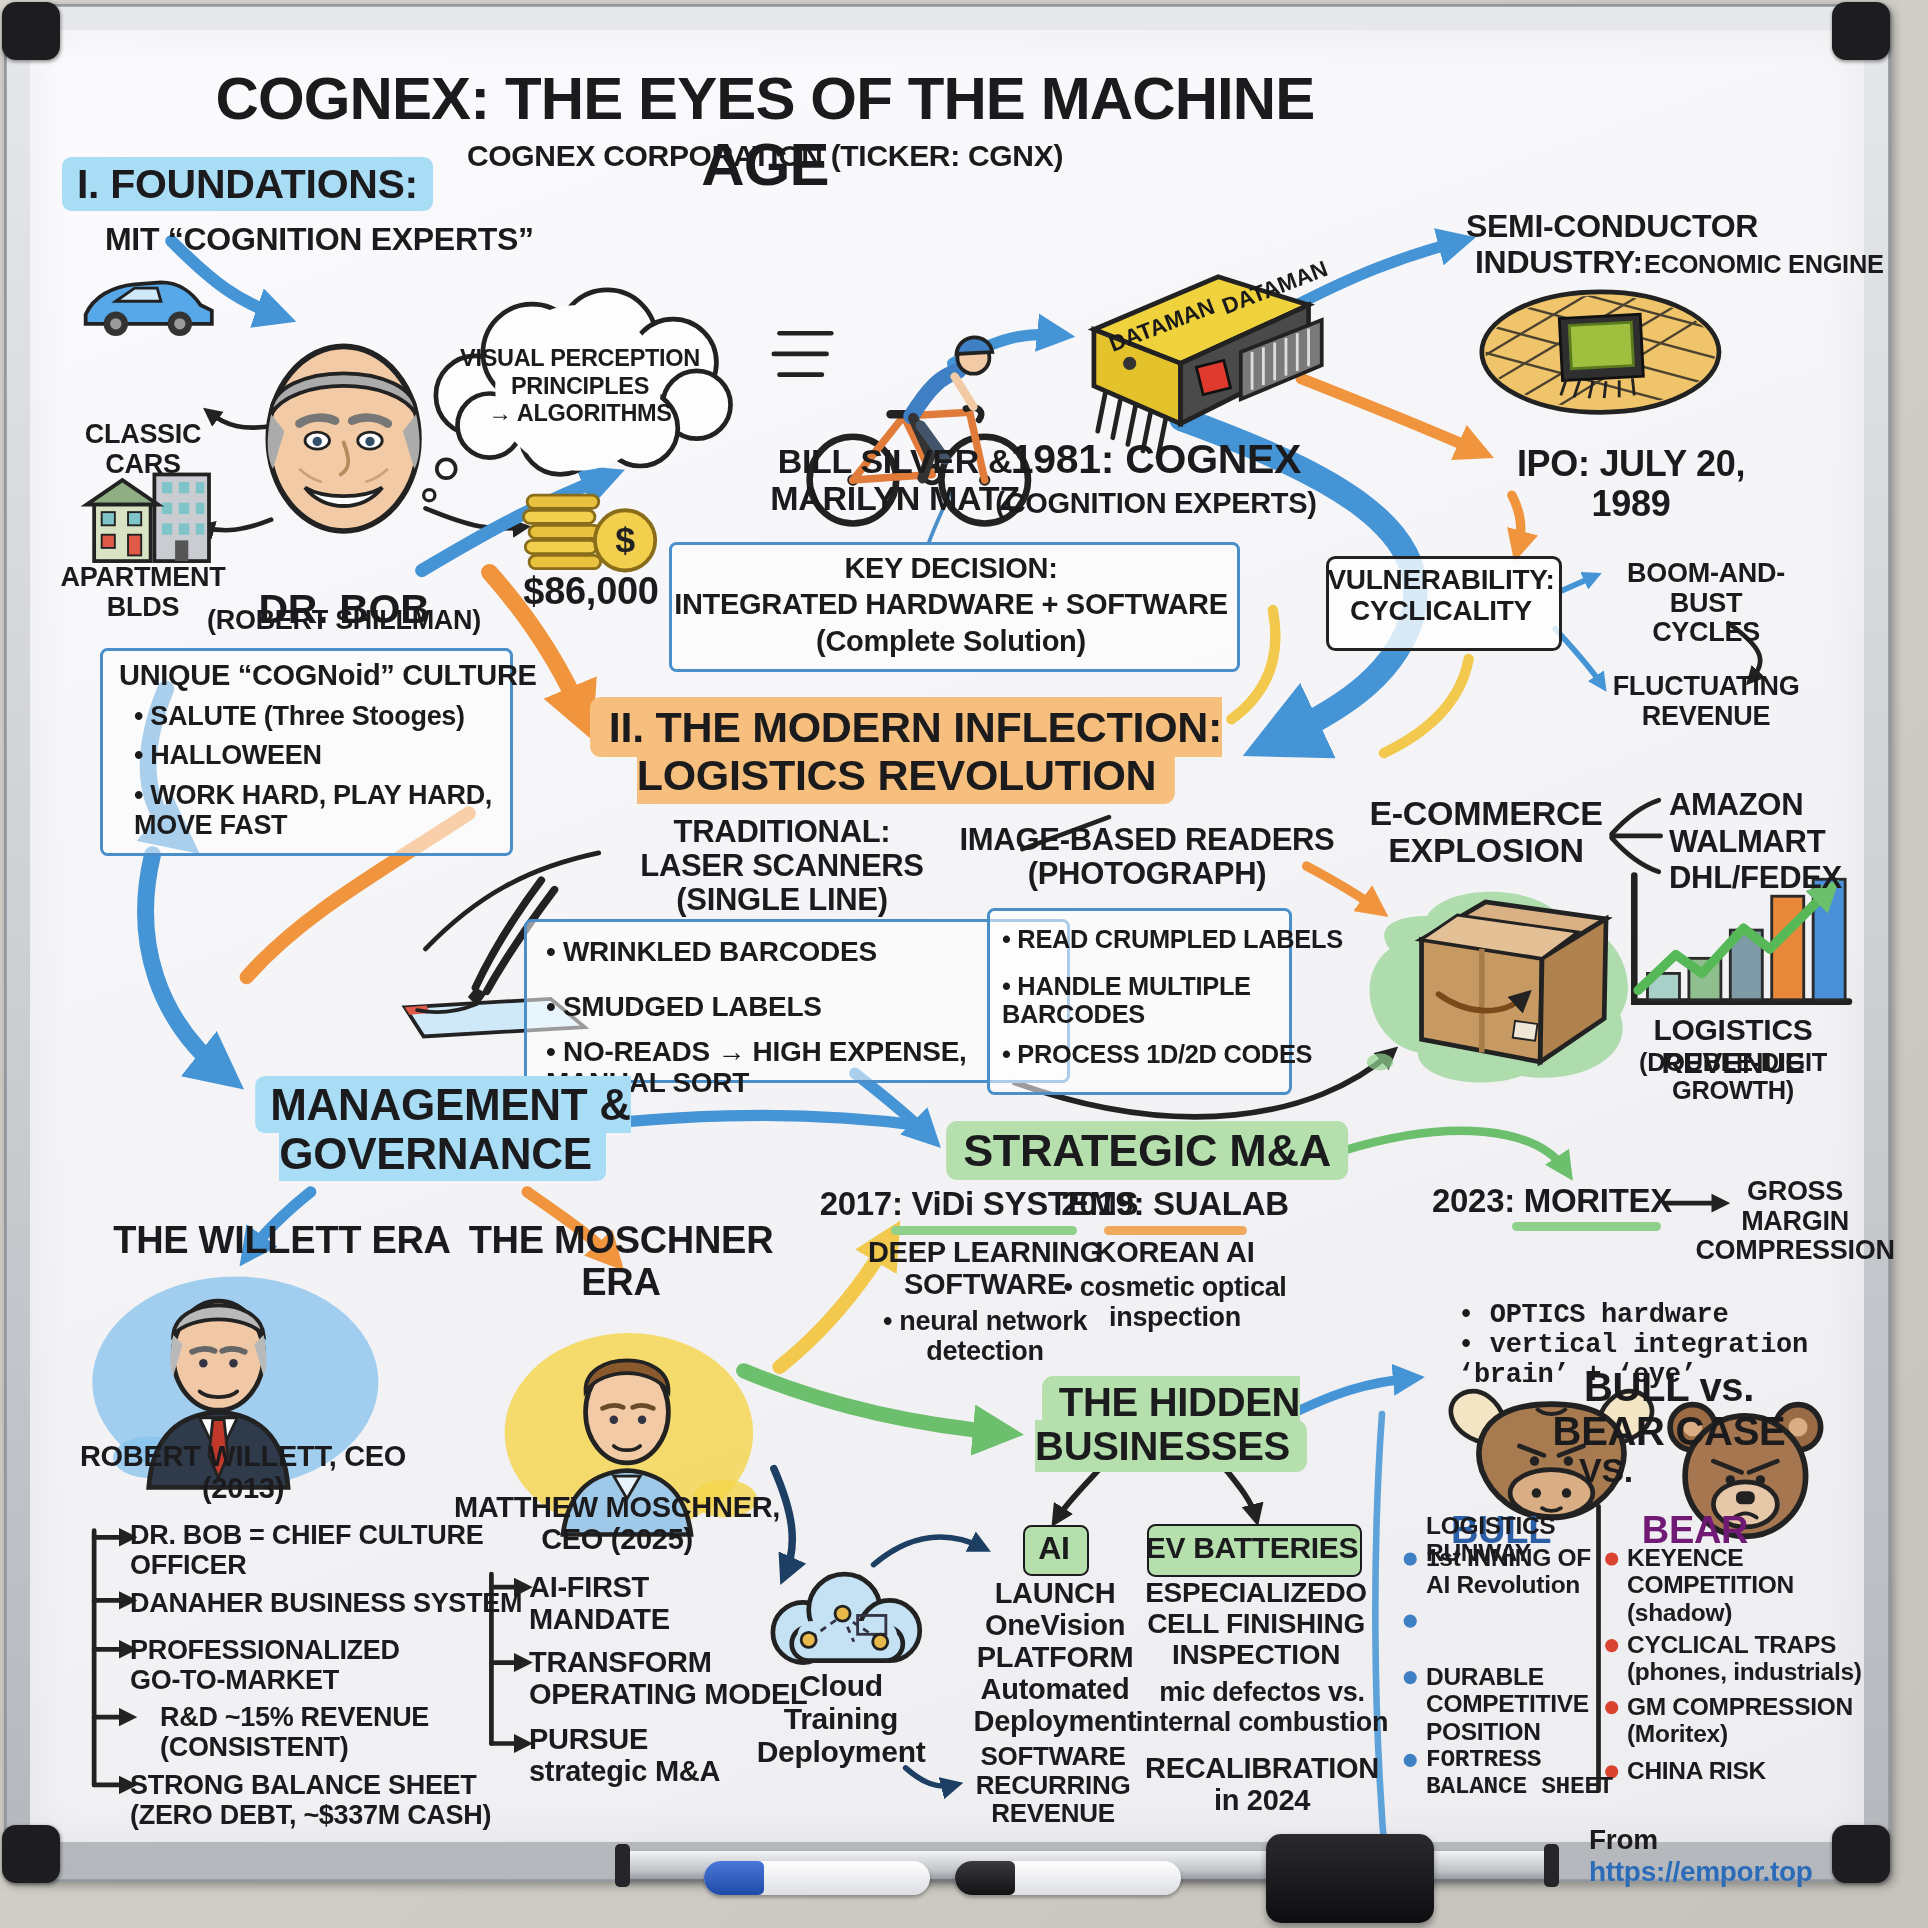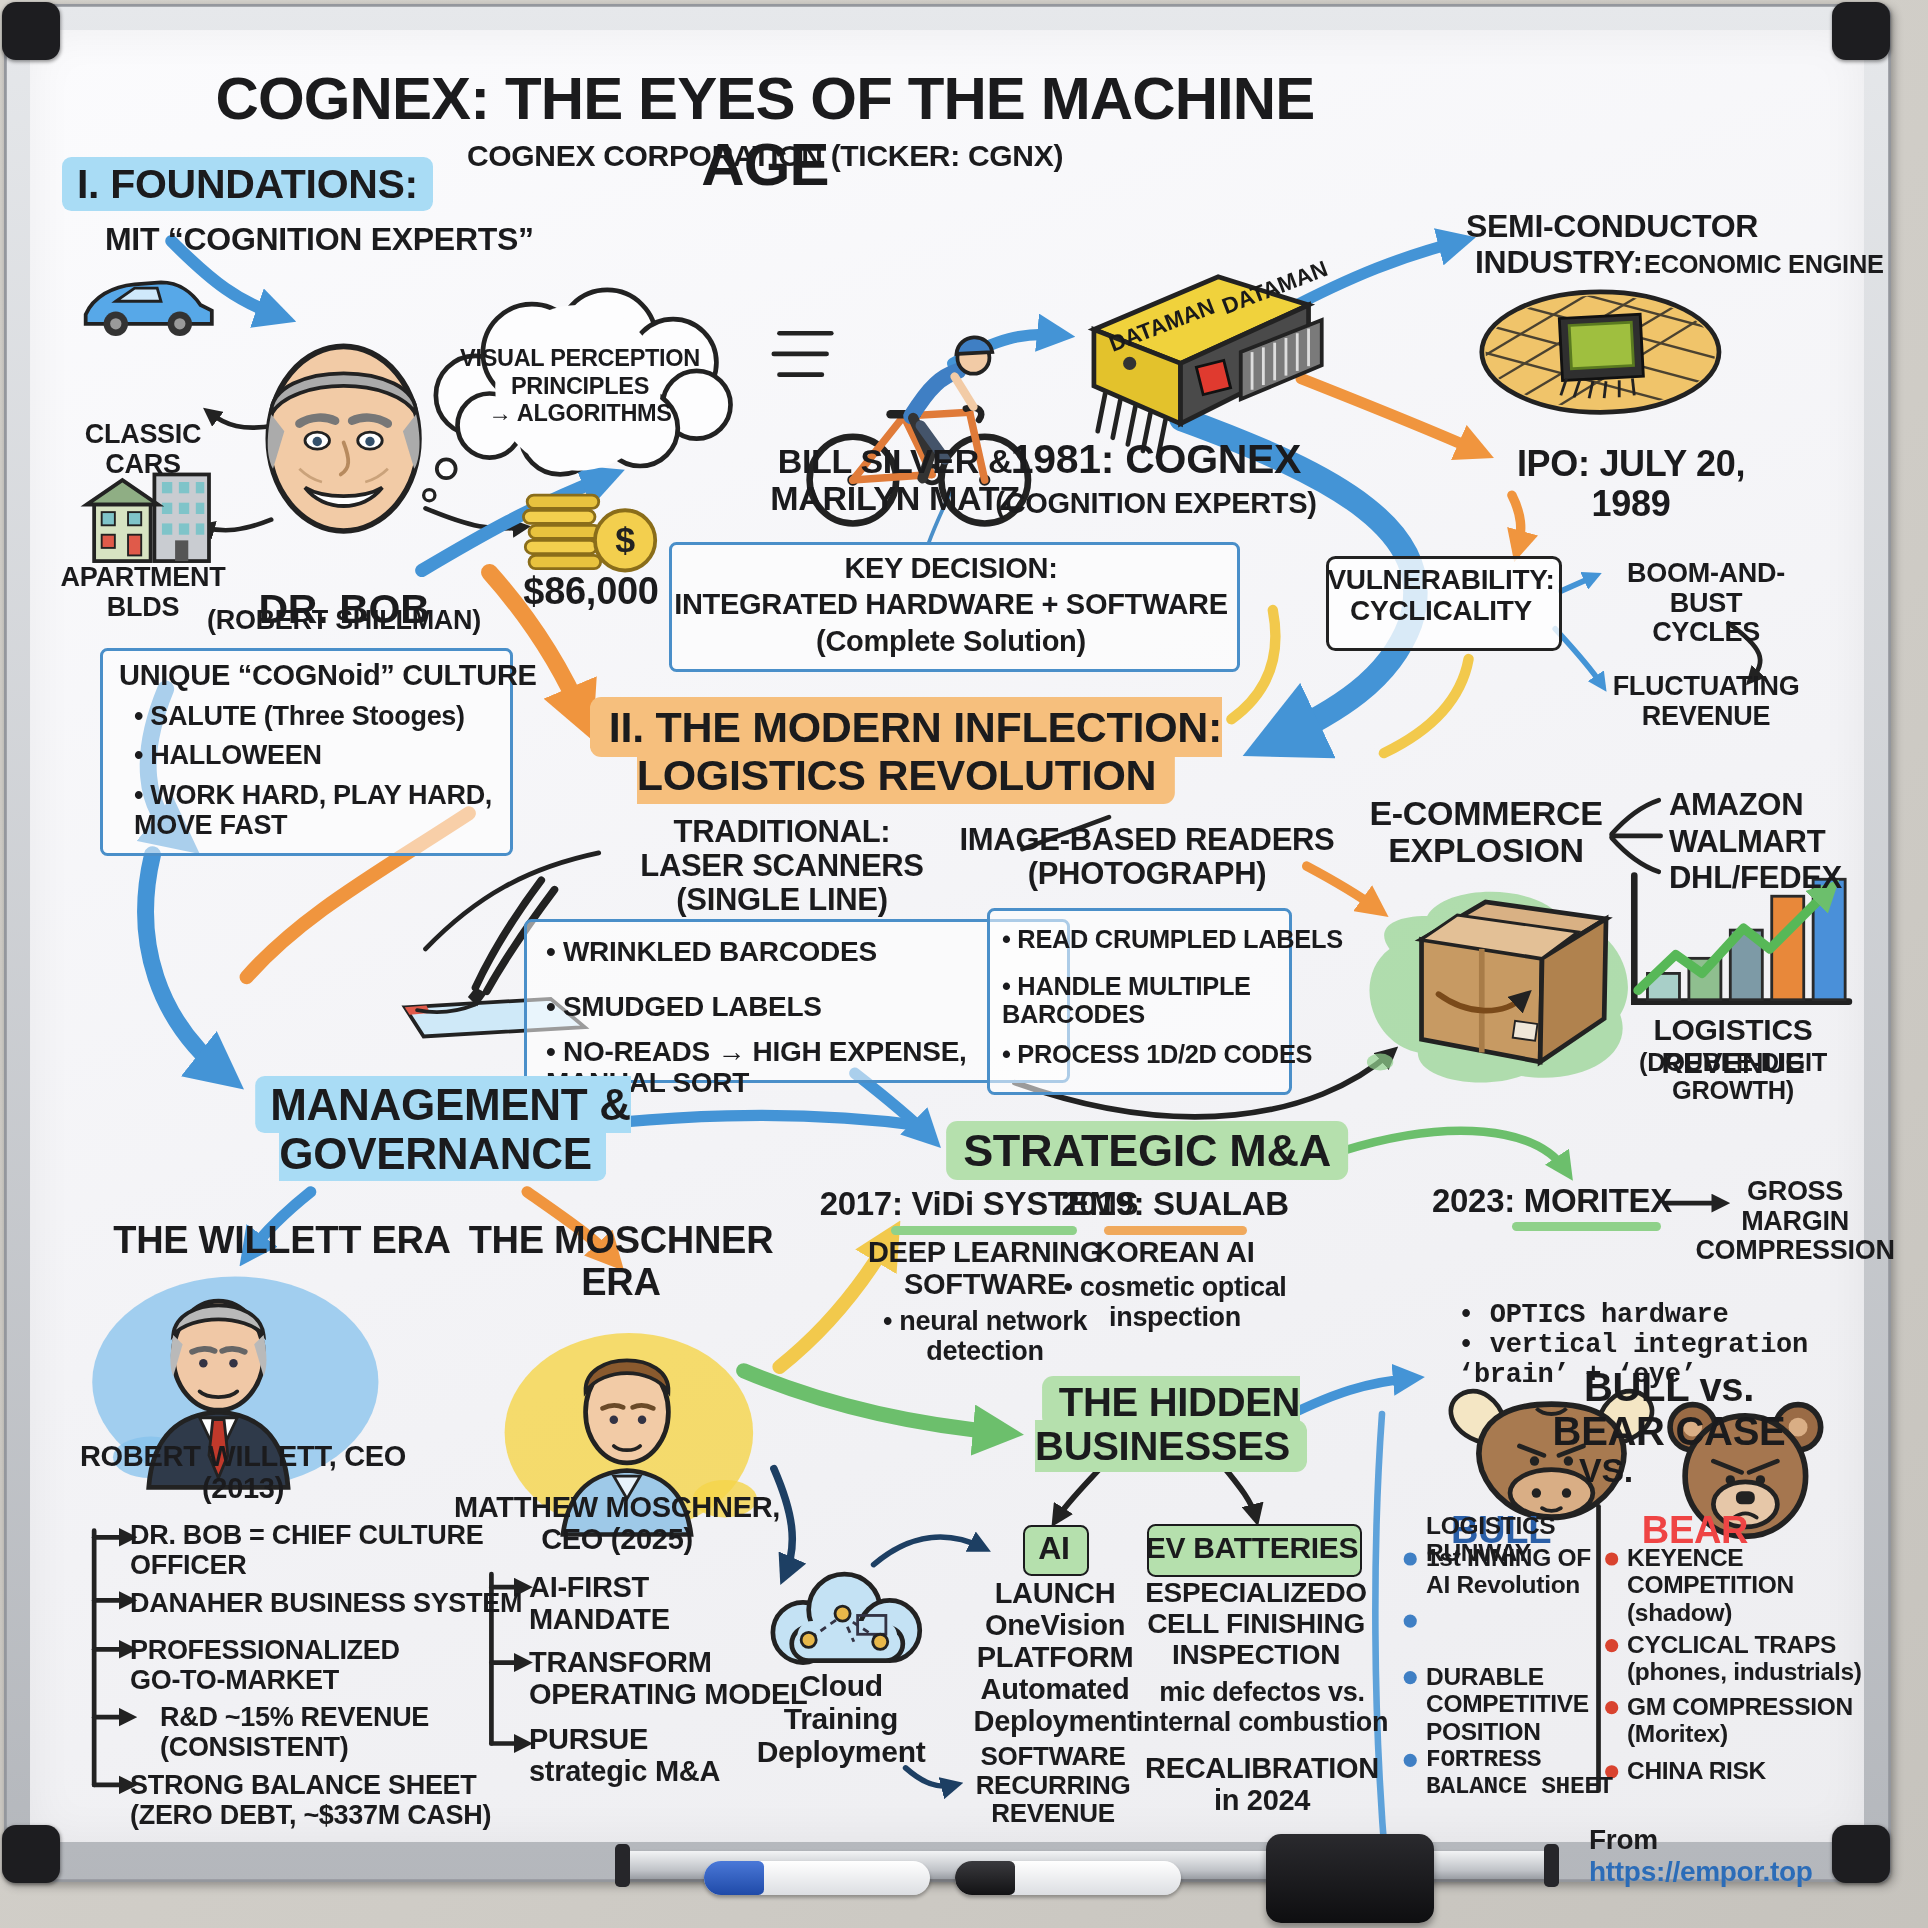--- a/index.html
+++ b/index.html
@@ -570,21 +570,21 @@
 CELL FINISHING
 INSPECTION</div>
 <div class="t" style="left:1262px;top:1678px;font-size:27px;">mic defectos vs.
 internal combustion</div>
 <div class="t" style="left:1262px;top:1753px;font-size:29px;">RECALIBRATION
 in 2024</div>
 
 <div class="t" style="left:1669px;top:1365px;font-size:40px;">BULL vs. BEAR CASE</div>
 <div class="t" style="left:1606px;top:1452px;font-size:34px;">VS.</div>
 <div class="t" style="left:1501px;top:1510px;font-size:38px;color:#2a5fa8;">BULL</div>
-<div class="t" style="left:1695px;top:1510px;font-size:38px;color:#ef4444;">BEAR</div>
+<div class="t" style="left:1695px;top:1510px;font-size:38px;color:#701a75;">BEAR</div>
 
 <div class="l" style="left:1426px;top:1544px;font-size:24.5px;">1st INNING OF
 AI Revolution</div>
 <div class="l" style="left:1426px;top:1512px;font-size:24.5px;">LOGISTICS
 RUNWAY</div>
 <div class="l" style="left:1426px;top:1663px;font-size:24.5px;">DURABLE
 COMPETITIVE
 POSITION</div>
 <div class="l" style="left:1426px;top:1746px;font-size:24.5px;font-family:Liberation Mono, monospace;">FORTRESS
 BALANCE SHEET</div>

